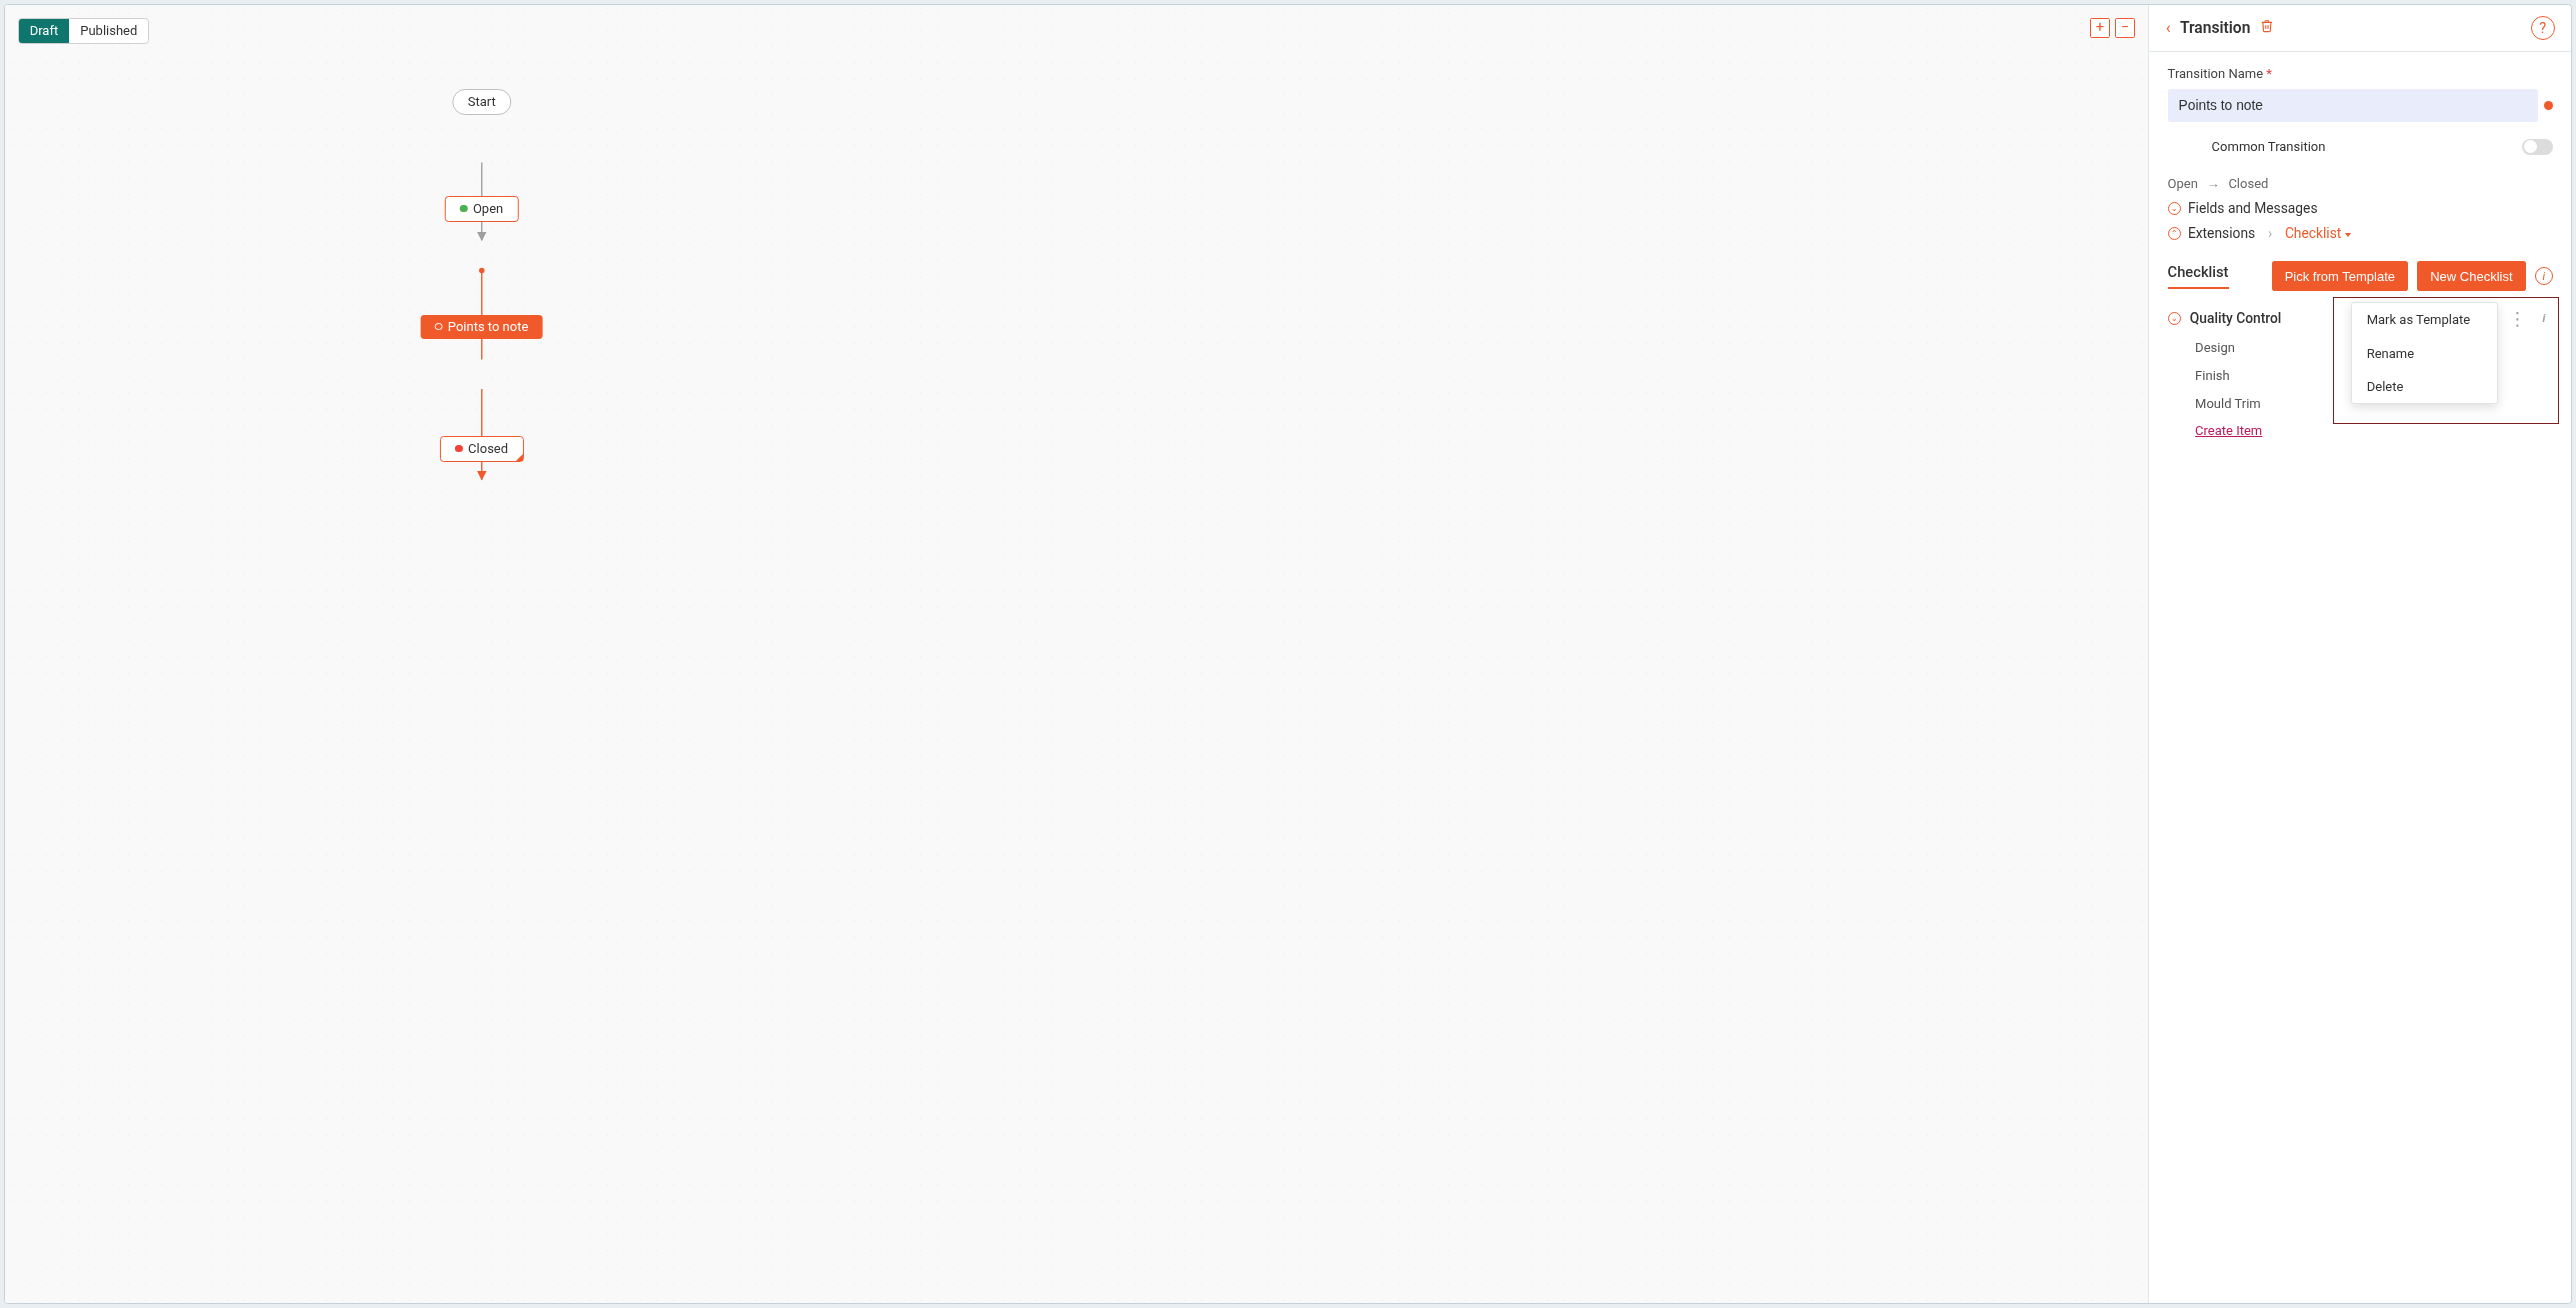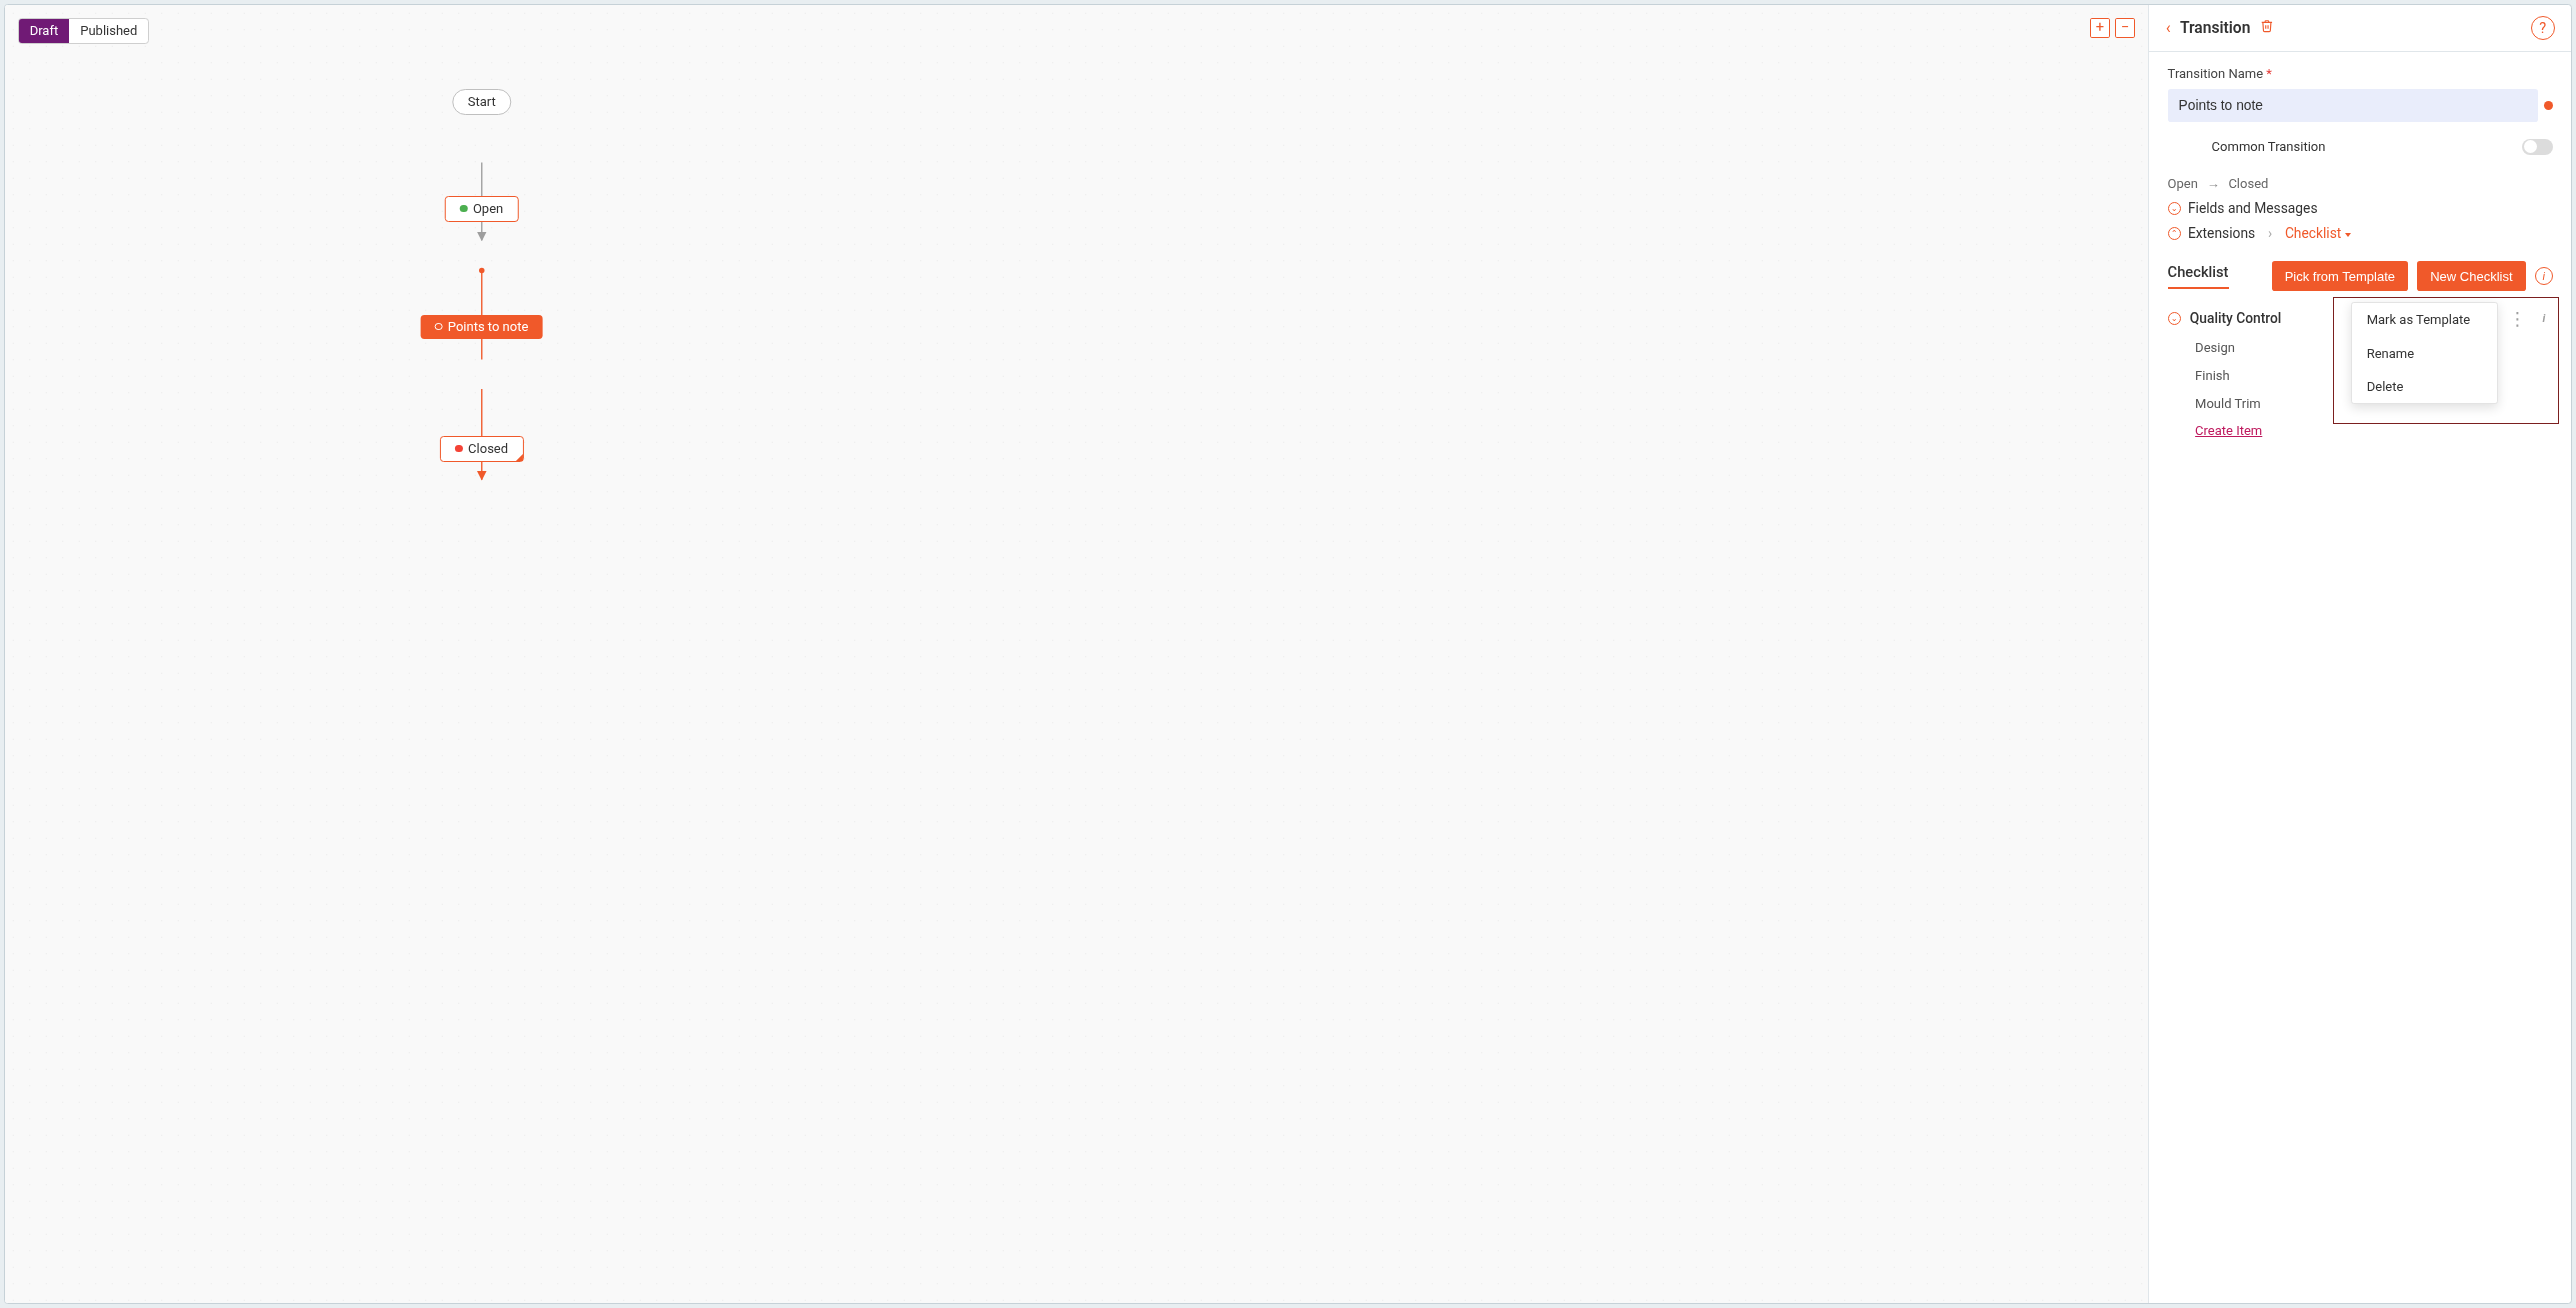--- a/index.html
+++ b/index.html
@@ -50,21 +50,21 @@
     border: 0.9px solid #cfcfcf;
     border-radius: 3.7px;
     overflow: hidden;
     background: #fff;
   }
   .seg-toggle .seg {
     padding: 4.6px 11px;
     font-size: 13px;
     cursor: pointer;
   }
-  .seg.active { background: #701a75; color: #fff; }
+  .seg.active { background: #0f766e; color: #fff; }
   .zoom-controls {
     position: absolute;
     top: 13px; right: 13px;
     display: flex; gap: 5.5px;
   }
   .zoom-btn {
     width: 20px; height: 20px;
     border: 0.9px solid #f0592a;
     color: #f0592a;
     display: flex; align-items: center; justify-content: center;

